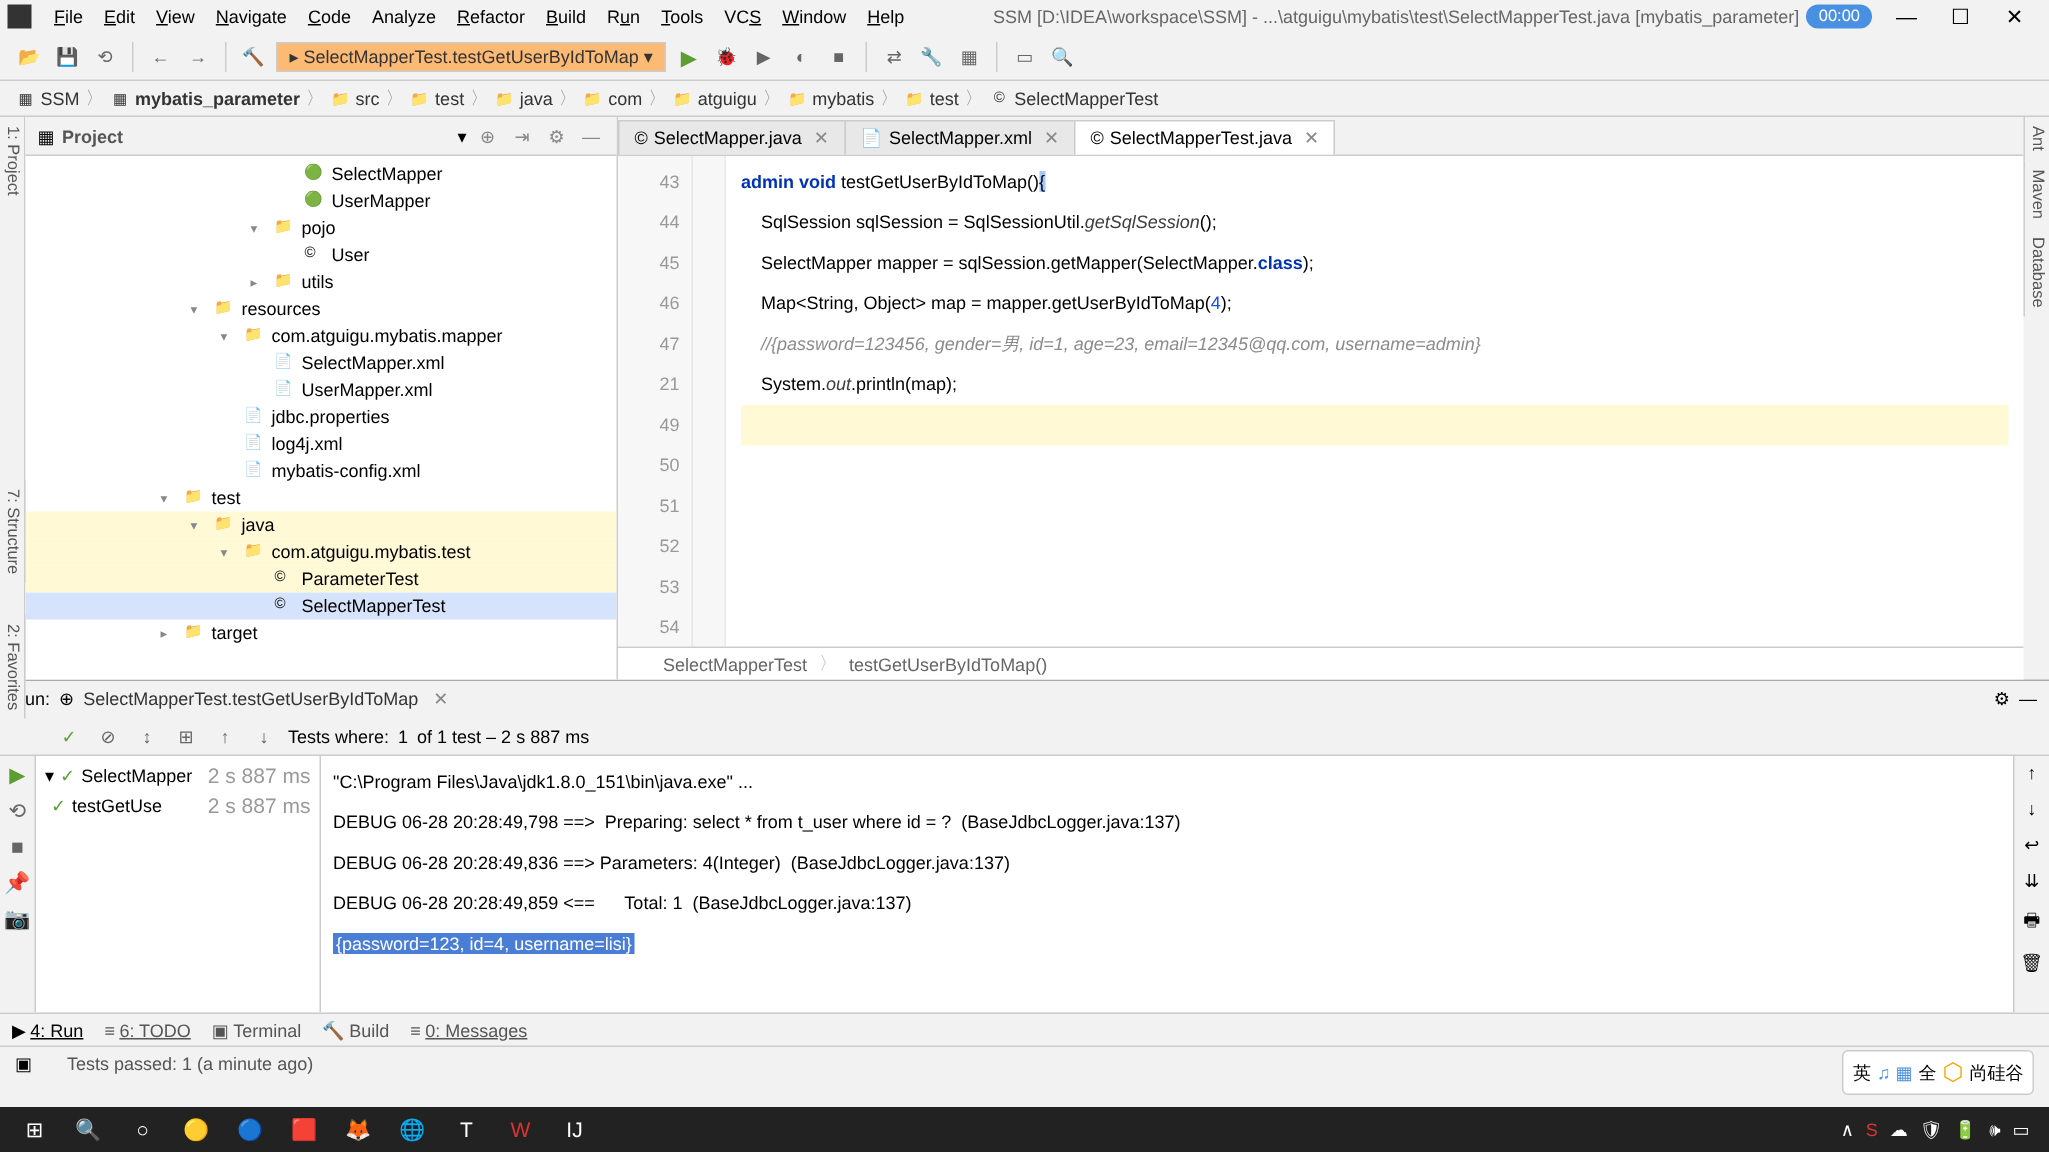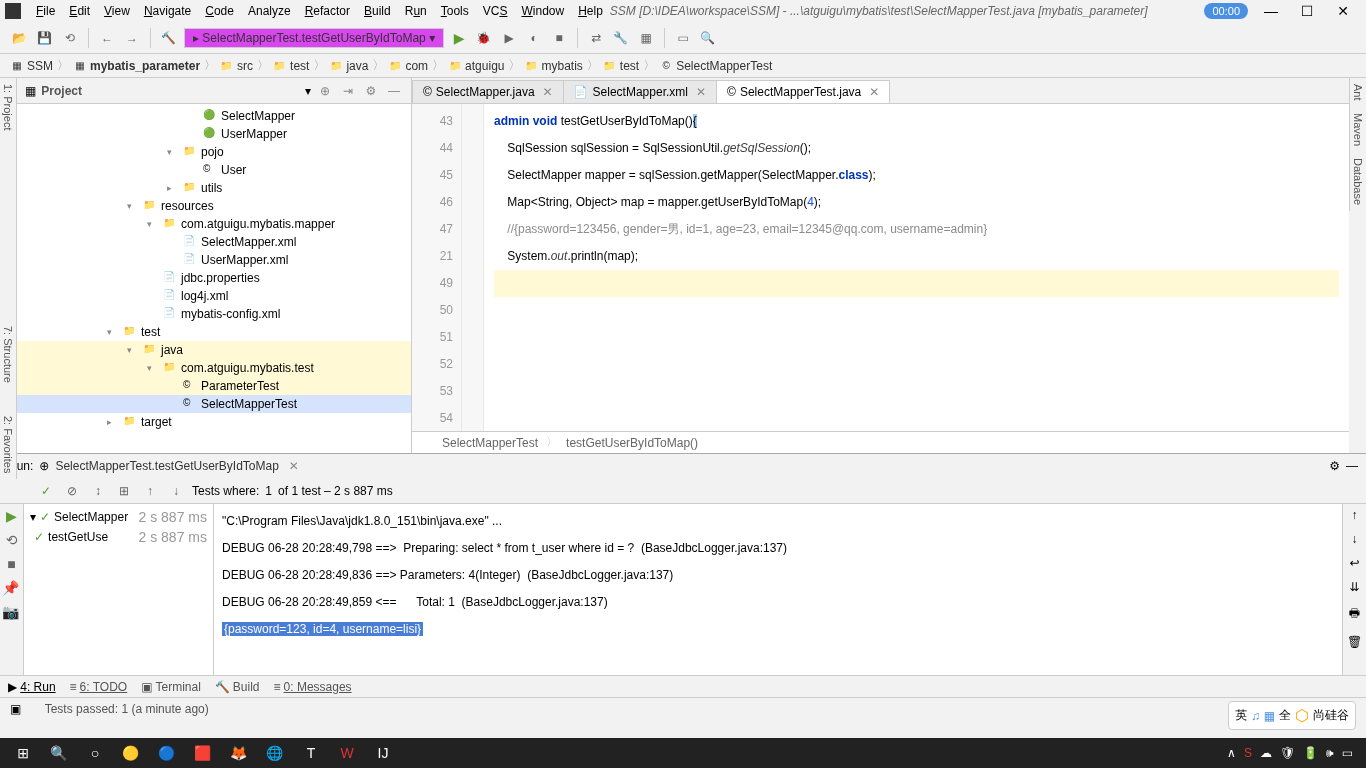--- a/index.html
+++ b/index.html
@@ -2,28 +2,28 @@
 <html><head>
   <meta charset="utf-8">
   <style>
     * { margin: 0; padding: 0; box-sizing: border-box; font-family: "Segoe UI", Arial, sans-serif; font-size: 12px; }
     body { background: #f2f2f2; width: 1366px; height: 768px; overflow: hidden; position: relative; }
     
     .title-bar { height: 22px; background: #f2f2f2; display: flex; align-items: center; padding: 0 5px; }
     .title-bar .logo { width: 16px; height: 16px; background: #333; margin-right: 8px; }
     .title-bar .menu-item { padding: 0 7px; cursor: pointer; }
     .title-bar .menu-item u { text-decoration: underline; }
-    .title-bar .title-text { flex: 1; text-align: left; color: #666; white-space: nowrap; overflow: hidden; font-style: italic; }
+    .title-bar .title-text { flex: 1; text-align: right; color: #666; white-space: nowrap; overflow: hidden; }
     .title-bar .win-btn { width: 36px; text-align: center; cursor: pointer; font-size: 14px; }
     .title-bar .timer { background: #4a90e2; color: white; padding: 2px 8px; border-radius: 10px; margin: 0 5px; font-size: 11px; }
     
     .toolbar { height: 32px; background: #f2f2f2; border-bottom: 1px solid #ccc; display: flex; align-items: center; padding: 0 10px; gap: 5px; }
     .toolbar .tb-icon { width: 20px; height: 20px; display: flex; align-items: center; justify-content: center; cursor: pointer; color: #666; }
     .toolbar .sep { width: 1px; height: 20px; background: #ccc; margin: 0 3px; }
-    .toolbar .run-config { background: #d946ef; border: 1px solid #ccc; padding: 2px 8px; min-width: 260px; cursor: pointer; color: #333; }
+    .toolbar .run-config { background: #fdba74; border: 1px solid #ccc; padding: 2px 8px; min-width: 260px; cursor: pointer; color: #333; }
     .toolbar .run-btn { color: #5c9e31; font-size: 14px; }
     
     .breadcrumb { height: 24px; background: #f2f2f2; display: flex; align-items: center; padding: 0 10px; gap: 4px; border-bottom: 1px solid #ccc; }
     .breadcrumb .bc-item { color: #333; cursor: pointer; display: flex; align-items: center; gap: 3px; }
     .breadcrumb .bc-sep { color: #999; }
     .bc-icon { width: 14px; height: 14px; display: inline-flex; align-items: center; justify-content: center; font-size: 10px; }
     
     .main-area { display: flex; height: 375px; }
     
     .side-label { writing-mode: vertical-rl; background: #f2f2f2; padding: 6px 2px; border-right: 1px solid #ccc; cursor: pointer; font-size: 11px; color: #555; }
@@ -52,21 +52,21 @@
     .editor-tab.active { background: #fff; }
     .editor-tab .close { color: #888; margin-left: 4px; }
     
     .code-area { flex: 1; display: flex; font-family: "JetBrains Mono", Consolas, monospace; font-size: 13px; overflow: hidden; justify-content: space-between; }
     .gutter { width: 50px; background: #f7f7f7; color: #999; text-align: right; padding: 4px 8px 4px 0; line-height: 27px; border-right: 1px solid #e8e8e8; }
     .gutter-extra { width: 22px; background: #f7f7f7; border-right: 1px solid #e8e8e8; }
     .code-content { flex: 1; padding: 4px 10px; line-height: 27px; position: relative; }
     .code-line { white-space: pre; }
     .code-line.current { background: #fff9d6; }
     .kw { color: #0033b3; font-weight: bold; }
-    .com { color: #8c8c8c; }
+    .com { color: #8c8c8c; font-style: italic; }
     .num { color: #1750eb; }
     .fld { color: #404040; font-style: italic; }
     .sel { background: #a6c8ff; }
     
     .editor-breadcrumb { height: 22px; border-top: 1px solid #ccc; display: flex; align-items: center; padding: 0 30px; gap: 8px; color: #666; font-size: 11px; }
     .editor-breadcrumb .sep { color: #bbb; }
     
     .run-panel { border-top: 1px solid #aaa; background: #fff; height: 222px; display: flex; flex-direction: column; }
     .run-header { height: 24px; background: #f2f2f2; display: flex; align-items: center; padding: 0 8px; gap: 6px; }
     .run-header .rh-title { color: #333; }

